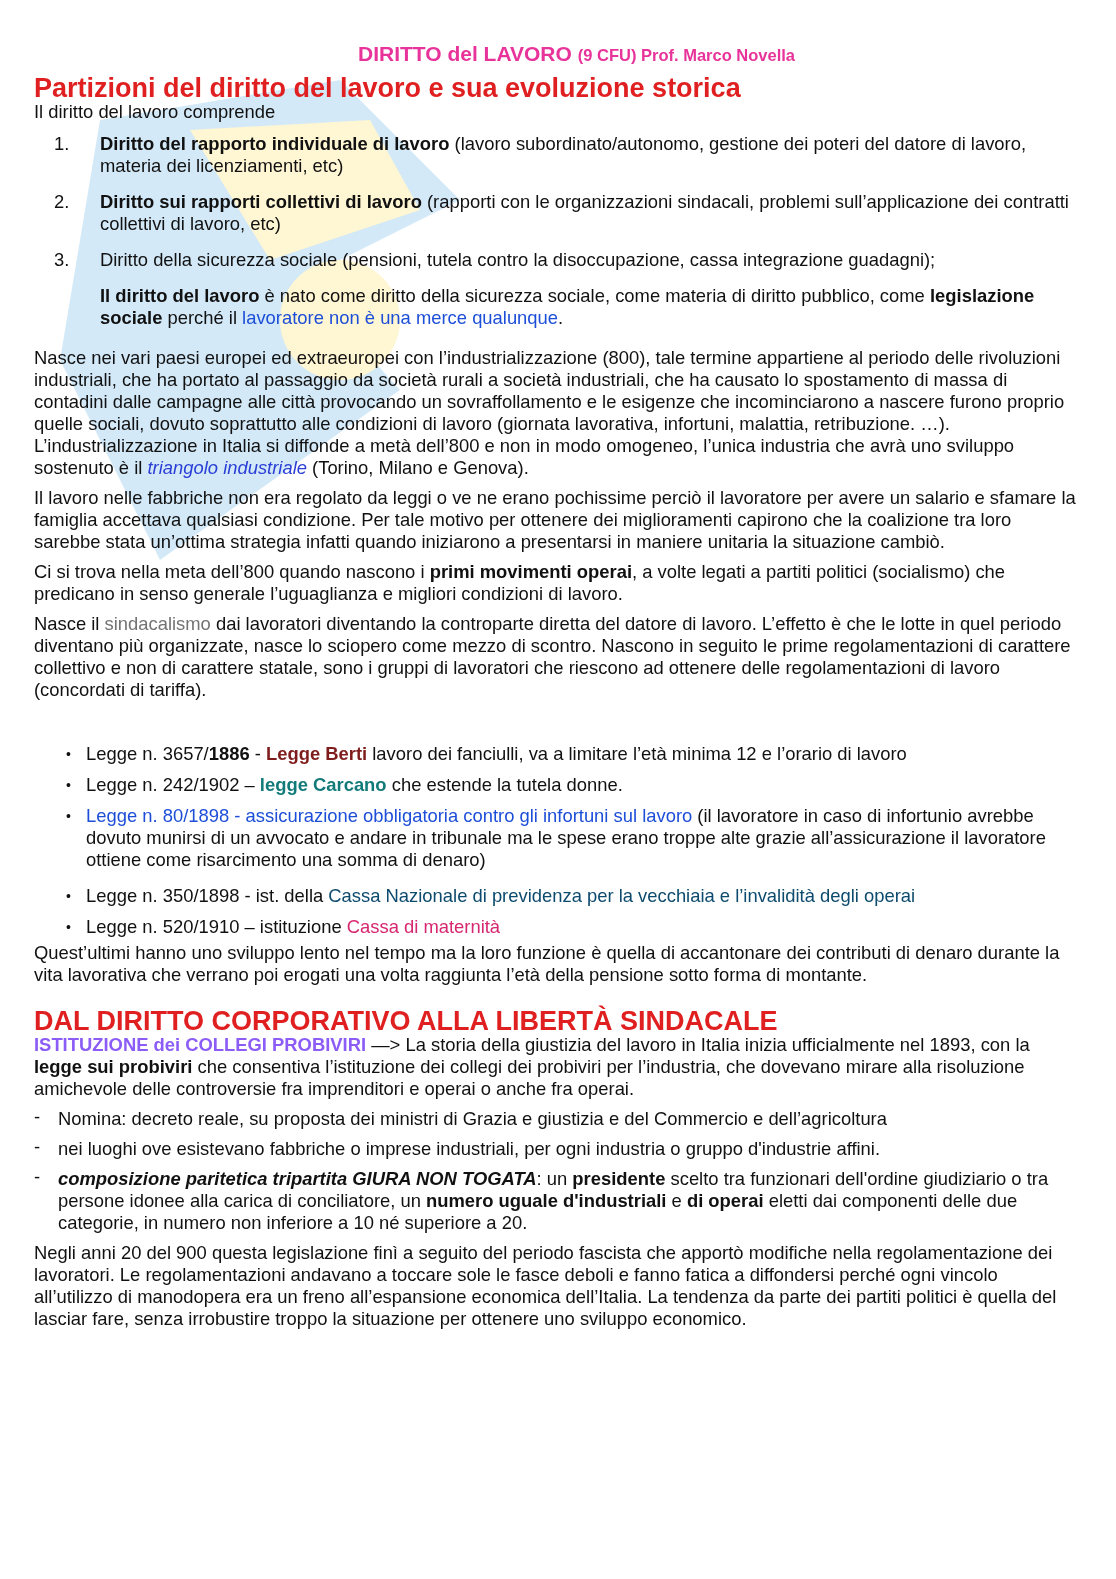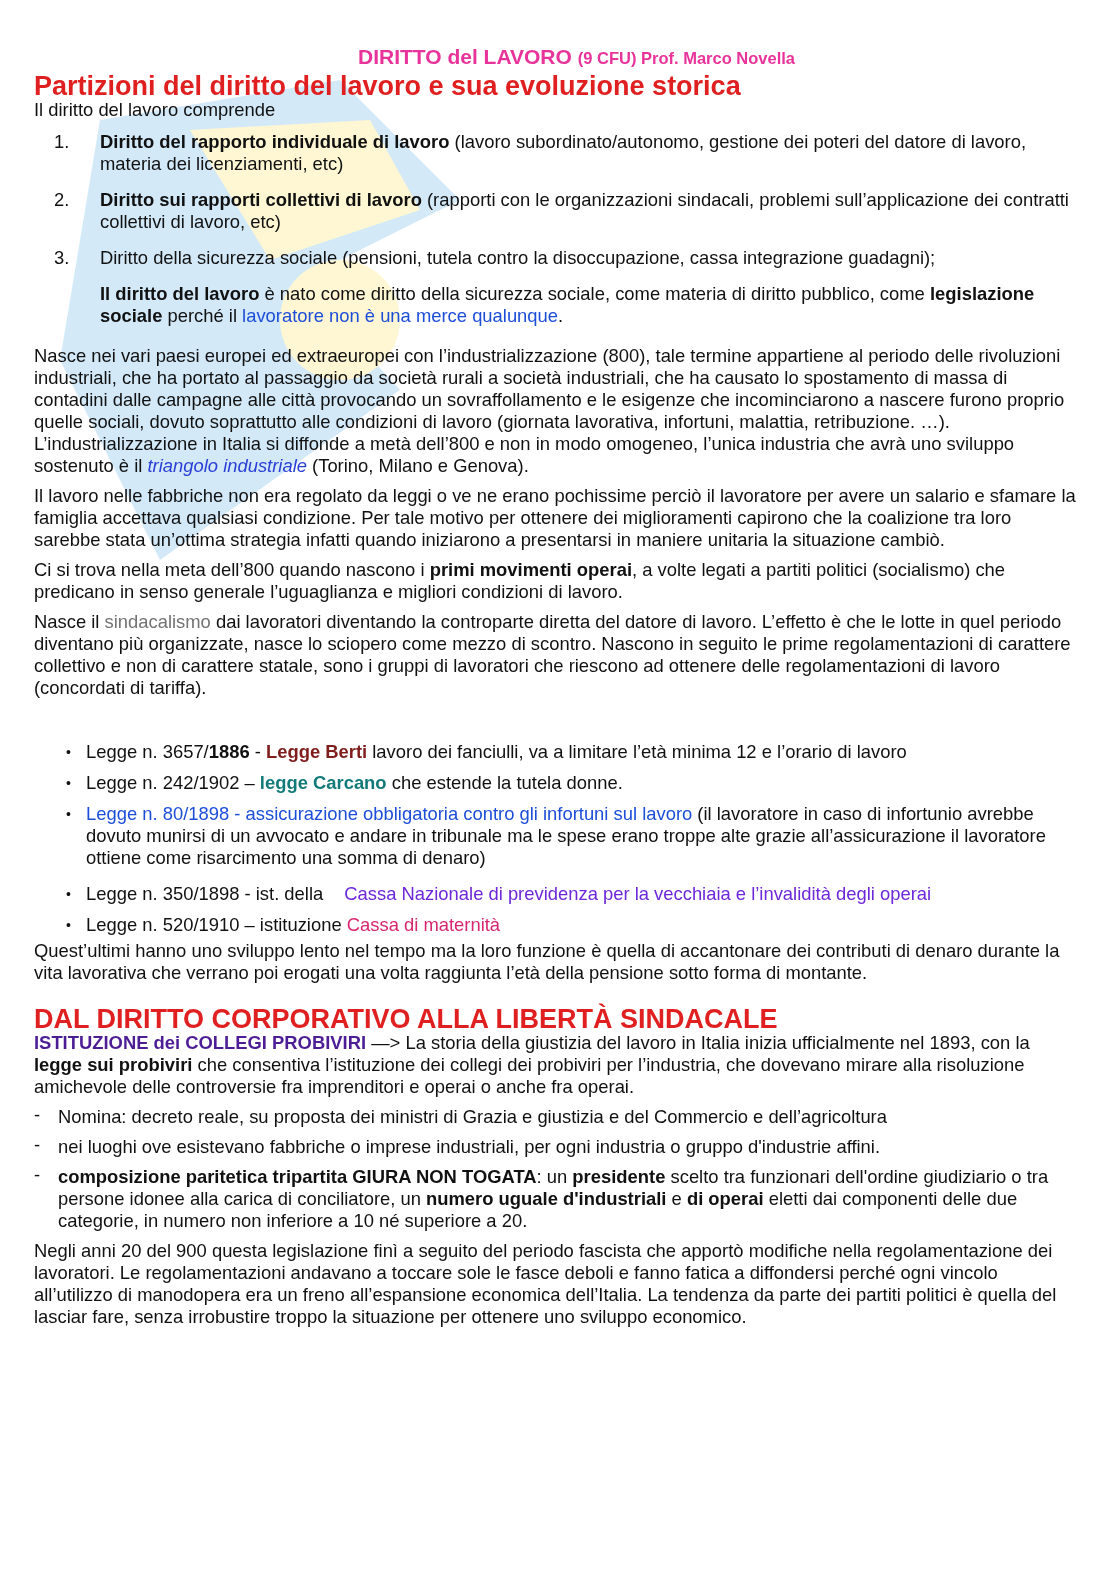--- a/index.html
+++ b/index.html
@@ -8,49 +8,49 @@
     font-family: "Liberation Sans", sans-serif; color: #111;
     font-size: 18.4px; line-height: 22px;
   }
   .watermark {
     position: absolute; left: 40px; top: 60px; width: 460px; height: 520px;
     pointer-events: none; opacity: 0.22; z-index: 0;
   }
   .page { position: absolute; left: 34px; top: 36px; width: 1045px; z-index: 1; }
   .doc-title {
     text-align: center; color: #e8339a; font-weight: bold; font-size: 21px;
-    line-height: 26px; margin: 8px 0 0 0; padding-left: 40px;
+    line-height: 36px; margin: 0 0 0 0; padding-left: 40px;
   }
   .doc-title .small { font-size: 16.5px; }
   h2 {
     color: #e02020; font-size: 27px; line-height: 26px; font-weight: bold; margin: 2px 0 0 0;
   }
   p { margin: 0 0 8px 0; }
   .intro { margin: 0 0 10px 0; }
   ol.parts { list-style: none; margin: 0; padding: 0; }
   ol.parts li { position: relative; padding-left: 66px; margin-bottom: 14px; }
   ol.parts li .num { position: absolute; left: 20px; top: 0; }
   .indent-note { padding-left: 66px; margin: 10px 0 18px 0; }
   b { font-weight: bold; }
   .red { color: #1d4ed8; }
   .red-b { color: #737373; font-weight: normal; }
   .blue-i { color: #2a3fd6; font-style: italic; }
   .green-b { color: #7f1d1d; font-weight: bold; }
   .teal-b { color: #137a7a; font-weight: bold; }
-  .cyan { color: #6d28d9; margin-left: 16px; }
+  .cyan { color: #0c4a6e; }
   .magenta { color: #d6266f; }
-  .probiviri { color: #4c1d95; font-weight: bold; }
+  .probiviri { color: #8b5cf6; font-weight: bold; }
   ul.laws { list-style: none; margin: 14px 0 4px 0; padding: 0; }
   ul.laws li { position: relative; padding-left: 52px; margin-bottom: 9px; }
   ul.laws li .bullet { position: absolute; left: 32px; top: 0; font-size: 14px; }
   ul.dash { list-style: none; margin: 8px 0 8px 0; padding: 0; }
   ul.dash li { position: relative; padding-left: 24px; margin-bottom: 8px; }
   ul.dash li .dashmark { position: absolute; left: 0; top: -2px; }
   .gap { height: 20px; }
-  .bi { font-weight: bold; }
+  .bi { font-weight: bold; font-style: italic; }
 </style>
 </head>
 <body>
 
 <svg class="watermark" viewBox="0 0 460 520">
   <path d="M60 60 L300 20 L420 140 L260 220 L360 330 L120 500 L20 300 Z" fill="#3aa0e0"></path>
   <path d="M150 70 L330 60 L380 150 L230 200 Z" fill="#ffd83a"></path>
   <circle cx="300" cy="260" r="60" fill="#ffd83a"></circle>
 </svg>
 

